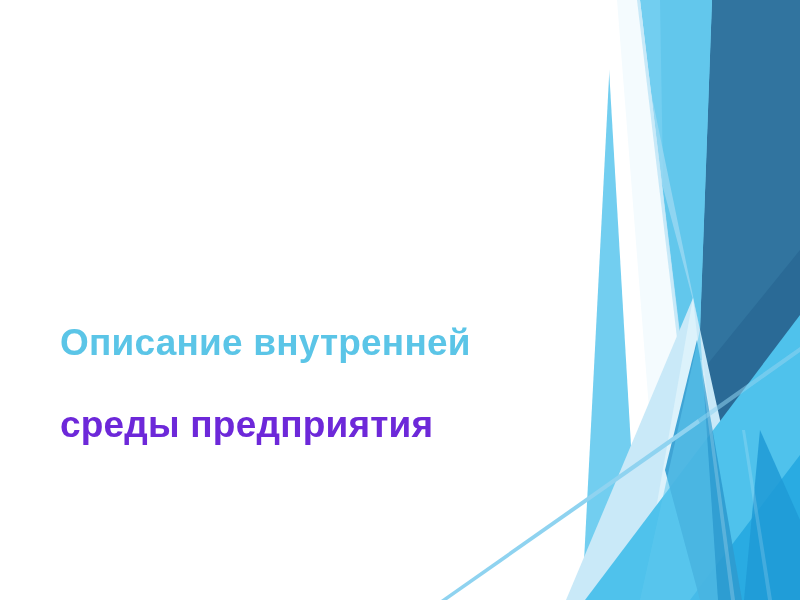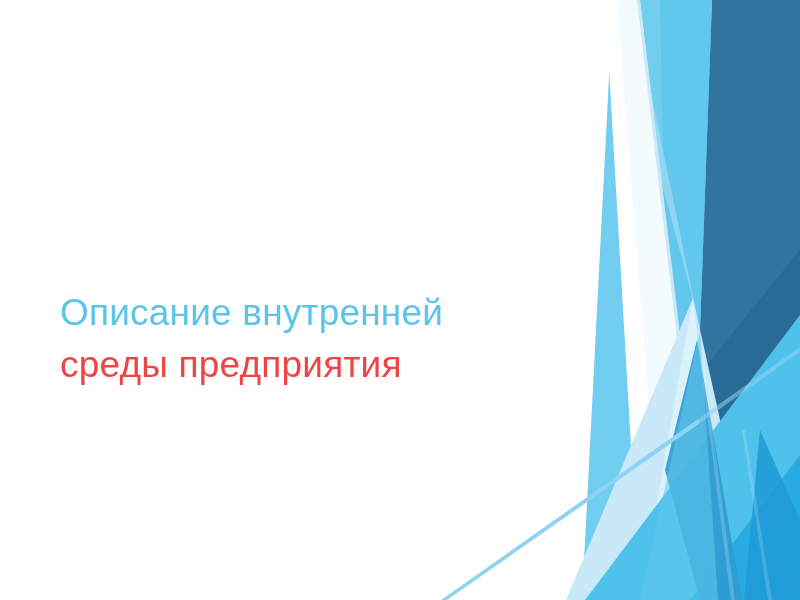--- a/index.html
+++ b/index.html
@@ -25,24 +25,25 @@
   }
   #title-block {
     position: absolute;
     left: 60px;
     top: 287px;
     width: 500px;
   }
   #title-block .title-line {
     display: block;
     font-size: 37px;
-    font-weight: normal;
+    font-weight: bold;
     line-height: 52px;
     letter-spacing: 0.2px;
     white-space: nowrap;
+    margin-top: 30px;
   }
 </style>
 </head>
 <body>
 
 <div id="slide" style="background: rgb(255, 255, 255);">
 
   <svg id="decor" viewBox="0 0 800 600" preserveAspectRatio="none" xmlns="http://www.w3.org/2000/svg">
 
     <polygon points="706,0 800,0 800,600 742,600 690,330" fill="#2A6A96"></polygon>
@@ -81,16 +82,16 @@
     <polygon points="742,430 745,430 772,600 768,600" fill="#ffffff" opacity="0.16"></polygon>
 
     <polygon points="698,419 700,423 447,600 441,600" fill="#8FD3F0"></polygon>
 
     <polygon points="698,419 800,347 800,352 700,423" fill="#8FD3F0" opacity="0.55"></polygon>
 
   </svg>
 
   <div id="title-block">
     <span class="title-line" style="color: rgb(91, 197, 231);">Описание внутренней</span>
-    <span class="title-line" style="color: #ef4444;">среды предприятия</span>
+    <span class="title-line" style="color: #6d28d9;">среды предприятия</span>
   </div>
 
 </div>
 
 </body></html>

